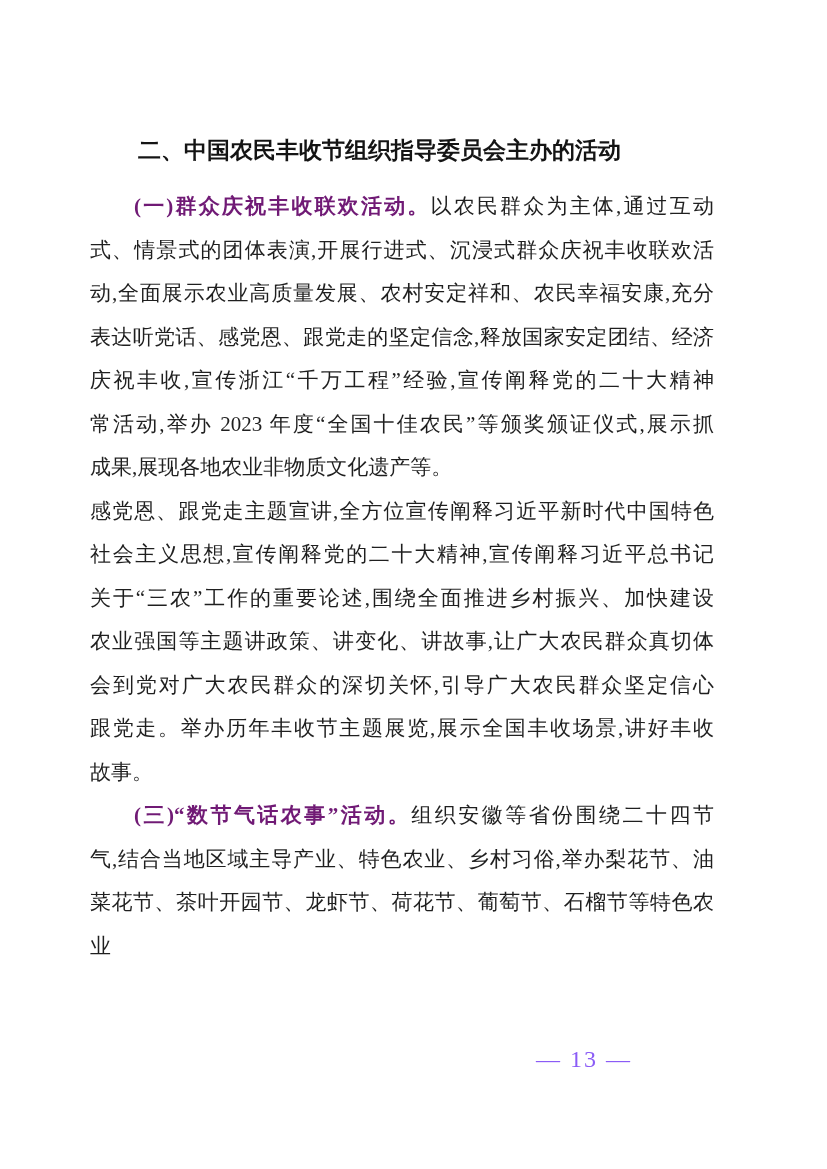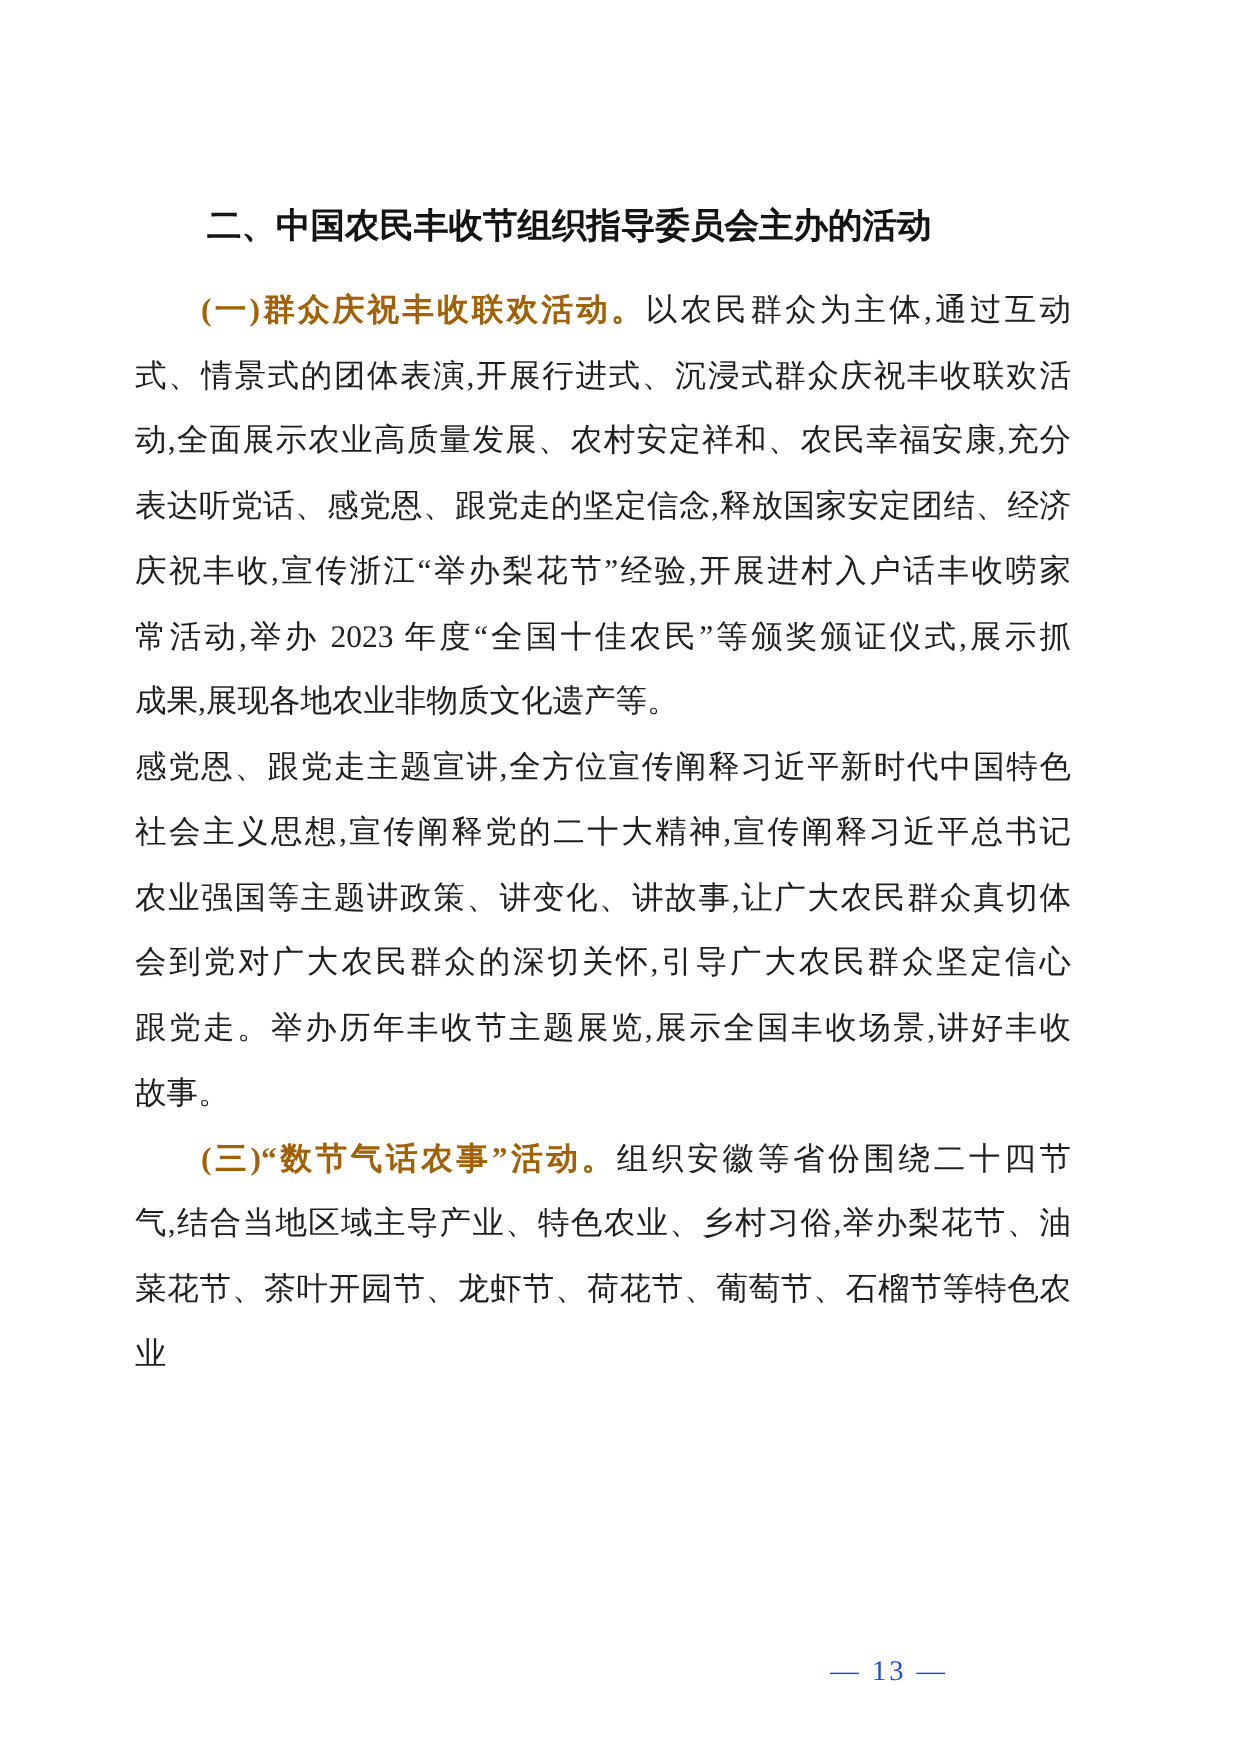--- a/index.html
+++ b/index.html
@@ -45,49 +45,50 @@
   .line { white-space: normal; }
   .line.first {
     padding-left: 44px;
   }
   .line.last {
     text-align: center;
     text-align-last: left;
   }
   .lead {
     font-weight: 700;
-    color: #a16207;
+    color: #701a75;
   }
   .footer {
     position: absolute;
-    top: 1100px;
+    top: 1044px;
     right: 114px;
-    font-size: 19px;
+    font-size: 24px;
     line-height: 30px;
-    color: #1d4ed8;
+    color: #8b5cf6;
     letter-spacing: 2px;
     font-family: "Liberation Serif", "DejaVu Serif", serif;
   }
 </style>
 </head>
 <body>
 
 <div class="page">
   <div class="doc">
     <div class="heading">二、中国农民丰收节组织指导委员会主办的活动</div>
     <div>
         <div class="line first"><span class="lead">(一)群众庆祝丰收联欢活动。</span>以农民群众为主体,通过互动</div>
         <div class="line">式、情景式的团体表演,开展行进式、沉浸式群众庆祝丰收联欢活</div>
         <div class="line">动,全面展示农业高质量发展、农村安定祥和、农民幸福安康,充分</div>
         <div class="line">表达听党话、感党恩、跟党走的坚定信念,释放国家安定团结、经济</div>
-        <div class="line">庆祝丰收,宣传浙江“举办梨花节”经验,开展进村入户话丰收唠家</div>
+        <div class="line">庆祝丰收,宣传浙江“千万工程”经验,宣传阐释党的二十大精神</div>
         <div class="line">常活动,举办 2023 年度“全国十佳农民”等颁奖颁证仪式,展示抓</div>
         <div class="line last">成果,展现各地农业非物质文化遗产等。</div>
         <div class="line">感党恩、跟党走主题宣讲,全方位宣传阐释习近平新时代中国特色</div>
         <div class="line">社会主义思想,宣传阐释党的二十大精神,宣传阐释习近平总书记</div>
+        <div class="line">关于“三农”工作的重要论述,围绕全面推进乡村振兴、加快建设</div>
         <div class="line">农业强国等主题讲政策、讲变化、讲故事,让广大农民群众真切体</div>
         <div class="line">会到党对广大农民群众的深切关怀,引导广大农民群众坚定信心</div>
         <div class="line">跟党走。举办历年丰收节主题展览,展示全国丰收场景,讲好丰收</div>
         <div class="line last">故事。</div>
         <div class="line first"><span class="lead">(三)“数节气话农事”活动。</span>组织安徽等省份围绕二十四节</div>
         <div class="line">气,结合当地区域主导产业、特色农业、乡村习俗,举办梨花节、油</div>
         <div class="line">菜花节、茶叶开园节、龙虾节、荷花节、葡萄节、石榴节等特色农业</div>
       </div>
   </div>
   <div class="footer">— 13 —</div>

